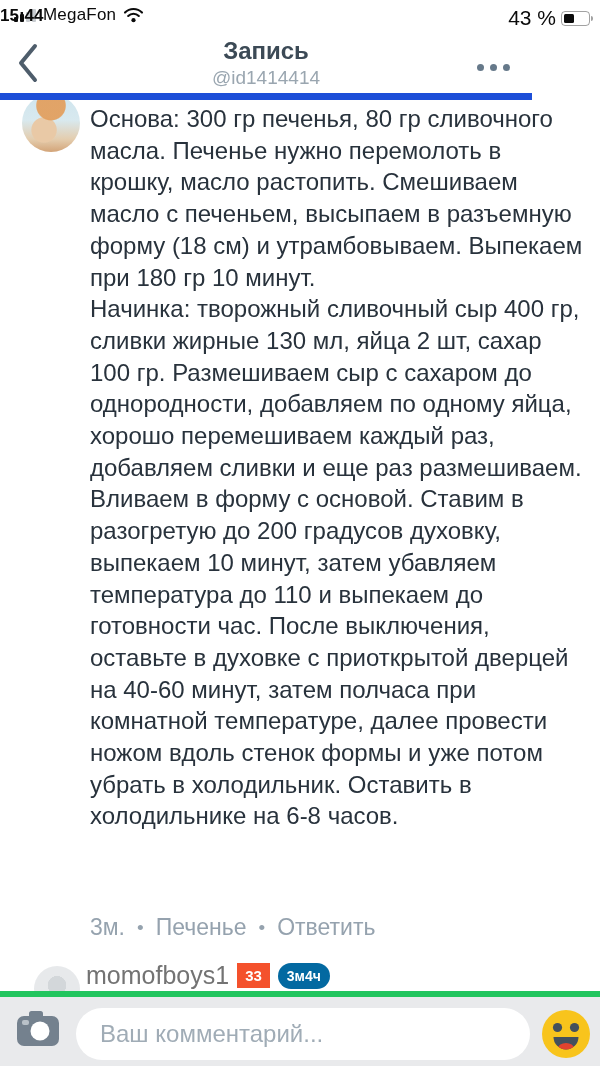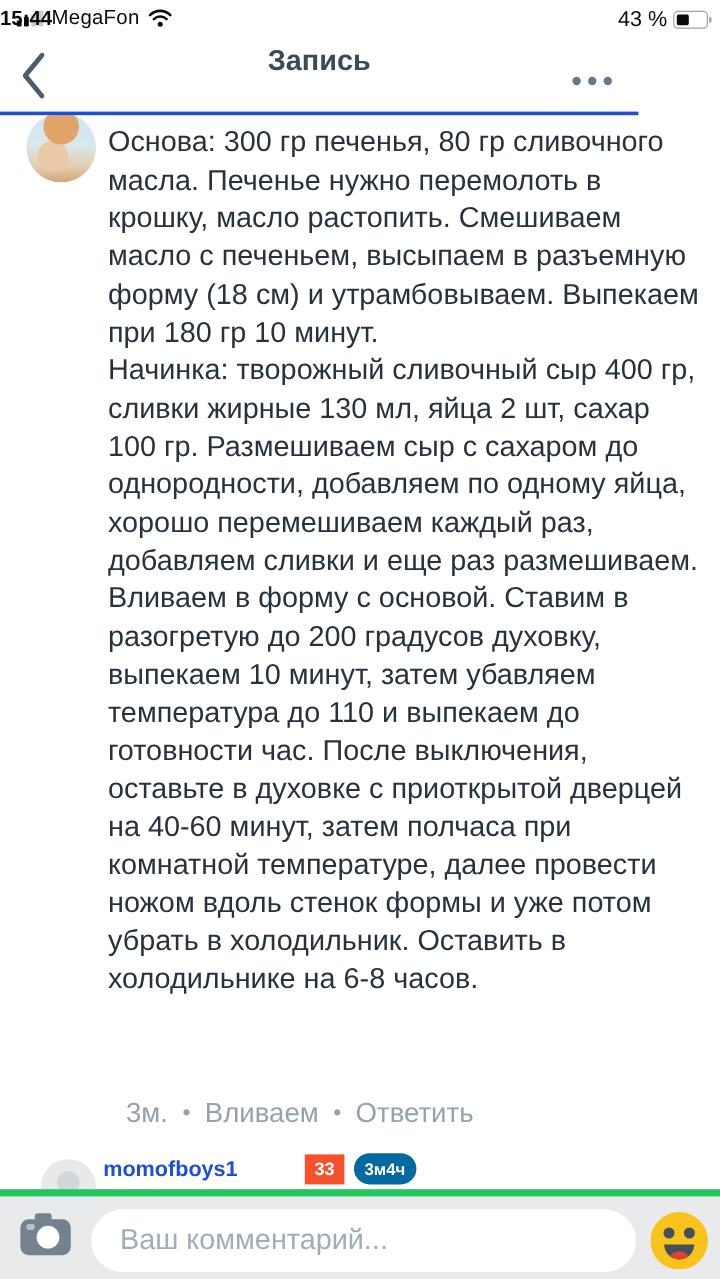--- a/index.html
+++ b/index.html
@@ -13,56 +13,56 @@
   .sb-left{position:absolute;left:14px;top:5px;display:flex;align-items:center;gap:7px;}
   .signal{display:flex;align-items:flex-end;gap:2px;height:13px;}
   .signal i{display:block;width:4px;border-radius:1px;background:#c8ccd0;}
   .signal i:nth-child(1){height:5px;background:#0b0b0b;}
   .signal i:nth-child(2){height:8px;background:#0b0b0b;}
   .signal i:nth-child(3){height:10px;}
   .signal i:nth-child(4){height:13px;}
   .carrier{font-size:17px;color:#0b0b0b;letter-spacing:.2px;}
   .sb-time{position:absolute;left:0;right:0;top:6px;text-align:left;font-size:17px;font-weight:700;color:#0b0b0b;}
   .sb-right{position:absolute;right:10px;top:6px;display:flex;align-items:center;gap:5px;}
-  .batt-pct{font-size:18px;color:#0b0b0b;}
+  .batt-pct{font-size:21px;color:#0b0b0b;}
   .battery{position:relative;width:27px;height:13px;border:1px solid rgba(11,11,11,.38);border-radius:4px;}
   .battery .fill{position:absolute;left:2px;top:2px;bottom:2px;width:10px;background:#0b0b0b;border-radius:1.5px;}
   .battery .tip{position:absolute;right:-4px;top:4px;width:2.5px;height:5px;background:rgba(11,11,11,.38);border-radius:0 2px 2px 0;}
   
-  .nav-bar{position:absolute;left:0;top:32px;width:532px;height:61px;background:#fff;border-bottom:3px solid #1d4ed8;z-index:5;}
+  .nav-bar{position:absolute;left:0;top:32px;width:532px;height:61px;background:#fff;border-bottom:7px solid #1d4ed8;z-index:5;}
   .nav-back{position:absolute;left:16px;top:10px;width:30px;height:42px;cursor:pointer;}
   .nav-center{position:absolute;left:100px;right:100px;top:4px;text-align:center;}
   .nav-title{font-size:24px;font-weight:700;color:#3c4a56;line-height:30px;}
   .nav-sub{font-size:19px;color:#9aa6b0;line-height:23px;}
   .nav-more{position:absolute;right:22px;top:26px;display:flex;gap:6px;cursor:pointer;padding:6px 0;}
   .nav-more i{width:7px;height:7px;border-radius:50%;background:#66798a;display:block;}
   
   .content{position:absolute;left:0;top:93px;width:501px;bottom:0;background:#fff;}
   .avatar1{
     position:absolute;left:22px;top:1px;width:58px;height:58px;border-radius:50%;
     background:
       radial-gradient(circle at 50% 20%,rgba(226,160,96,.95) 0 26%,rgba(226,160,96,0) 28%),
       radial-gradient(circle at 38% 62%,#e9c9a6 0 24%,rgba(233,201,166,0) 26%),
       linear-gradient(180deg,#cfe5ee 0%,#d8e9ef 45%,#e4cdae 78%,#d3a478 100%);
   }
   .comment-text{
     position:absolute;left:90px;top:10px;width:494px;
     font-size:24px;line-height:31.7px;color:#28323c;white-space:pre-line;
   }
   .meta-row{position:absolute;left:90px;top:821px;display:flex;align-items:center;gap:12px;
-    font-size:23px;color:#95a2ae;margin-left:15px;}
+    font-size:23px;color:#95a2ae;}
   .meta-row .dot-sep{font-size:19px;color:#95a2ae;}
   .meta-link{cursor:pointer;}
   
   .avatar2{position:absolute;left:34px;top:873px;width:46px;height:46px;border-radius:50%;
     background:radial-gradient(circle at 50% 42%,#d3d7da 0 26%,#e7e9eb 27%);}
   .next-head{position:absolute;left:86px;top:868px;display:flex;align-items:center;gap:8px;}
-  .next-user{font-size:18px;font-weight:700;color:#1d4ed8;}
+  .next-user{font-size:25px;font-weight:400;color:#737373;}
   .badge-orange{background:#f4512c;color:#fff;font-size:15px;font-weight:700;
-    padding:4px 8px;border-radius:0;line-height:17px;margin-left:48px;}
+    padding:4px 8px;border-radius:0;line-height:17px;}
   .badge-blue{background:#0369a1;color:#fff;font-size:14px;font-weight:700;
     padding:5px 9px;border-radius:13px;line-height:16px;}
   
   .composer{position:absolute;left:0;top:991px;width:600px;height:75px;background:#e9eaec;
     border-top:6px solid #22c55e;z-index:10;}
   .cam-btn{position:absolute;left:16px;top:13px;width:46px;height:40px;cursor:pointer;}
   .composer input{
     position:absolute;left:76px;top:11px;width:454px;height:52px;border:none;border-radius:26px;
     background:#fff;padding:0 24px;box-sizing:border-box;font-size:24px;color:#28323c;outline:none;
     font-family:"Liberation Sans","DejaVu Sans",sans-serif;
@@ -103,39 +103,40 @@
   </div>
 
   <div class="nav-bar">
     <div class="nav-back">
       <svg width="24" height="42" viewBox="0 0 24 42">
         <polyline points="19,4 5,21 19,38" fill="none" stroke="#4e5d6b" stroke-width="4" stroke-linecap="round" stroke-linejoin="round"></polyline>
       </svg>
     </div>
     <div class="nav-center">
       <div class="nav-title">Запись</div>
+      <div class="nav-sub">@id1414414</div>
     </div>
     <div class="nav-more">
         <i></i>
         <i></i>
         <i></i>
       </div>
   </div>
 
   <div class="content">
 
     <div class="avatar1"></div>
 
     <div class="comment-text">Основа: 300 гр печенья, 80 гр сливочного масла. Печенье нужно перемолоть в крошку, масло растопить. Смешиваем масло с печеньем, высыпаем в разъемную форму (18 см) и утрамбовываем. Выпекаем при 180 гр 10 минут.
 Начинка: творожный сливочный сыр 400 гр, сливки жирные 130 мл, яйца 2 шт, сахар 100 гр. Размешиваем сыр с сахаром до однородности, добавляем по одному яйца, хорошо перемешиваем каждый раз, добавляем сливки и еще раз размешиваем. Вливаем в форму с основой. Ставим в разогретую до 200 градусов духовку, выпекаем 10 минут, затем убавляем температура до 110 и выпекаем до готовности час. После выключения, оставьте в духовке с приоткрытой дверцей на 40-60 минут, затем полчаса при комнатной температуре, далее провести ножом вдоль стенок формы и уже потом убрать в холодильник. Оставить в холодильнике на 6-8 часов.</div>
 
     <div class="meta-row">
       <span>3м.</span>
       <span class="dot-sep">•</span>
-      <span class="meta-link">Вливаем</span>
+      <span class="meta-link">Печенье</span>
       <span class="dot-sep">•</span>
       <span class="meta-link">Ответить</span>
     </div>
 
     <div class="avatar2"></div>
     <div class="next-head">
       <span class="next-user">momofboys1</span>
       <span class="badge-orange">33</span>
       <span class="badge-blue">3м4ч</span>
     </div>

